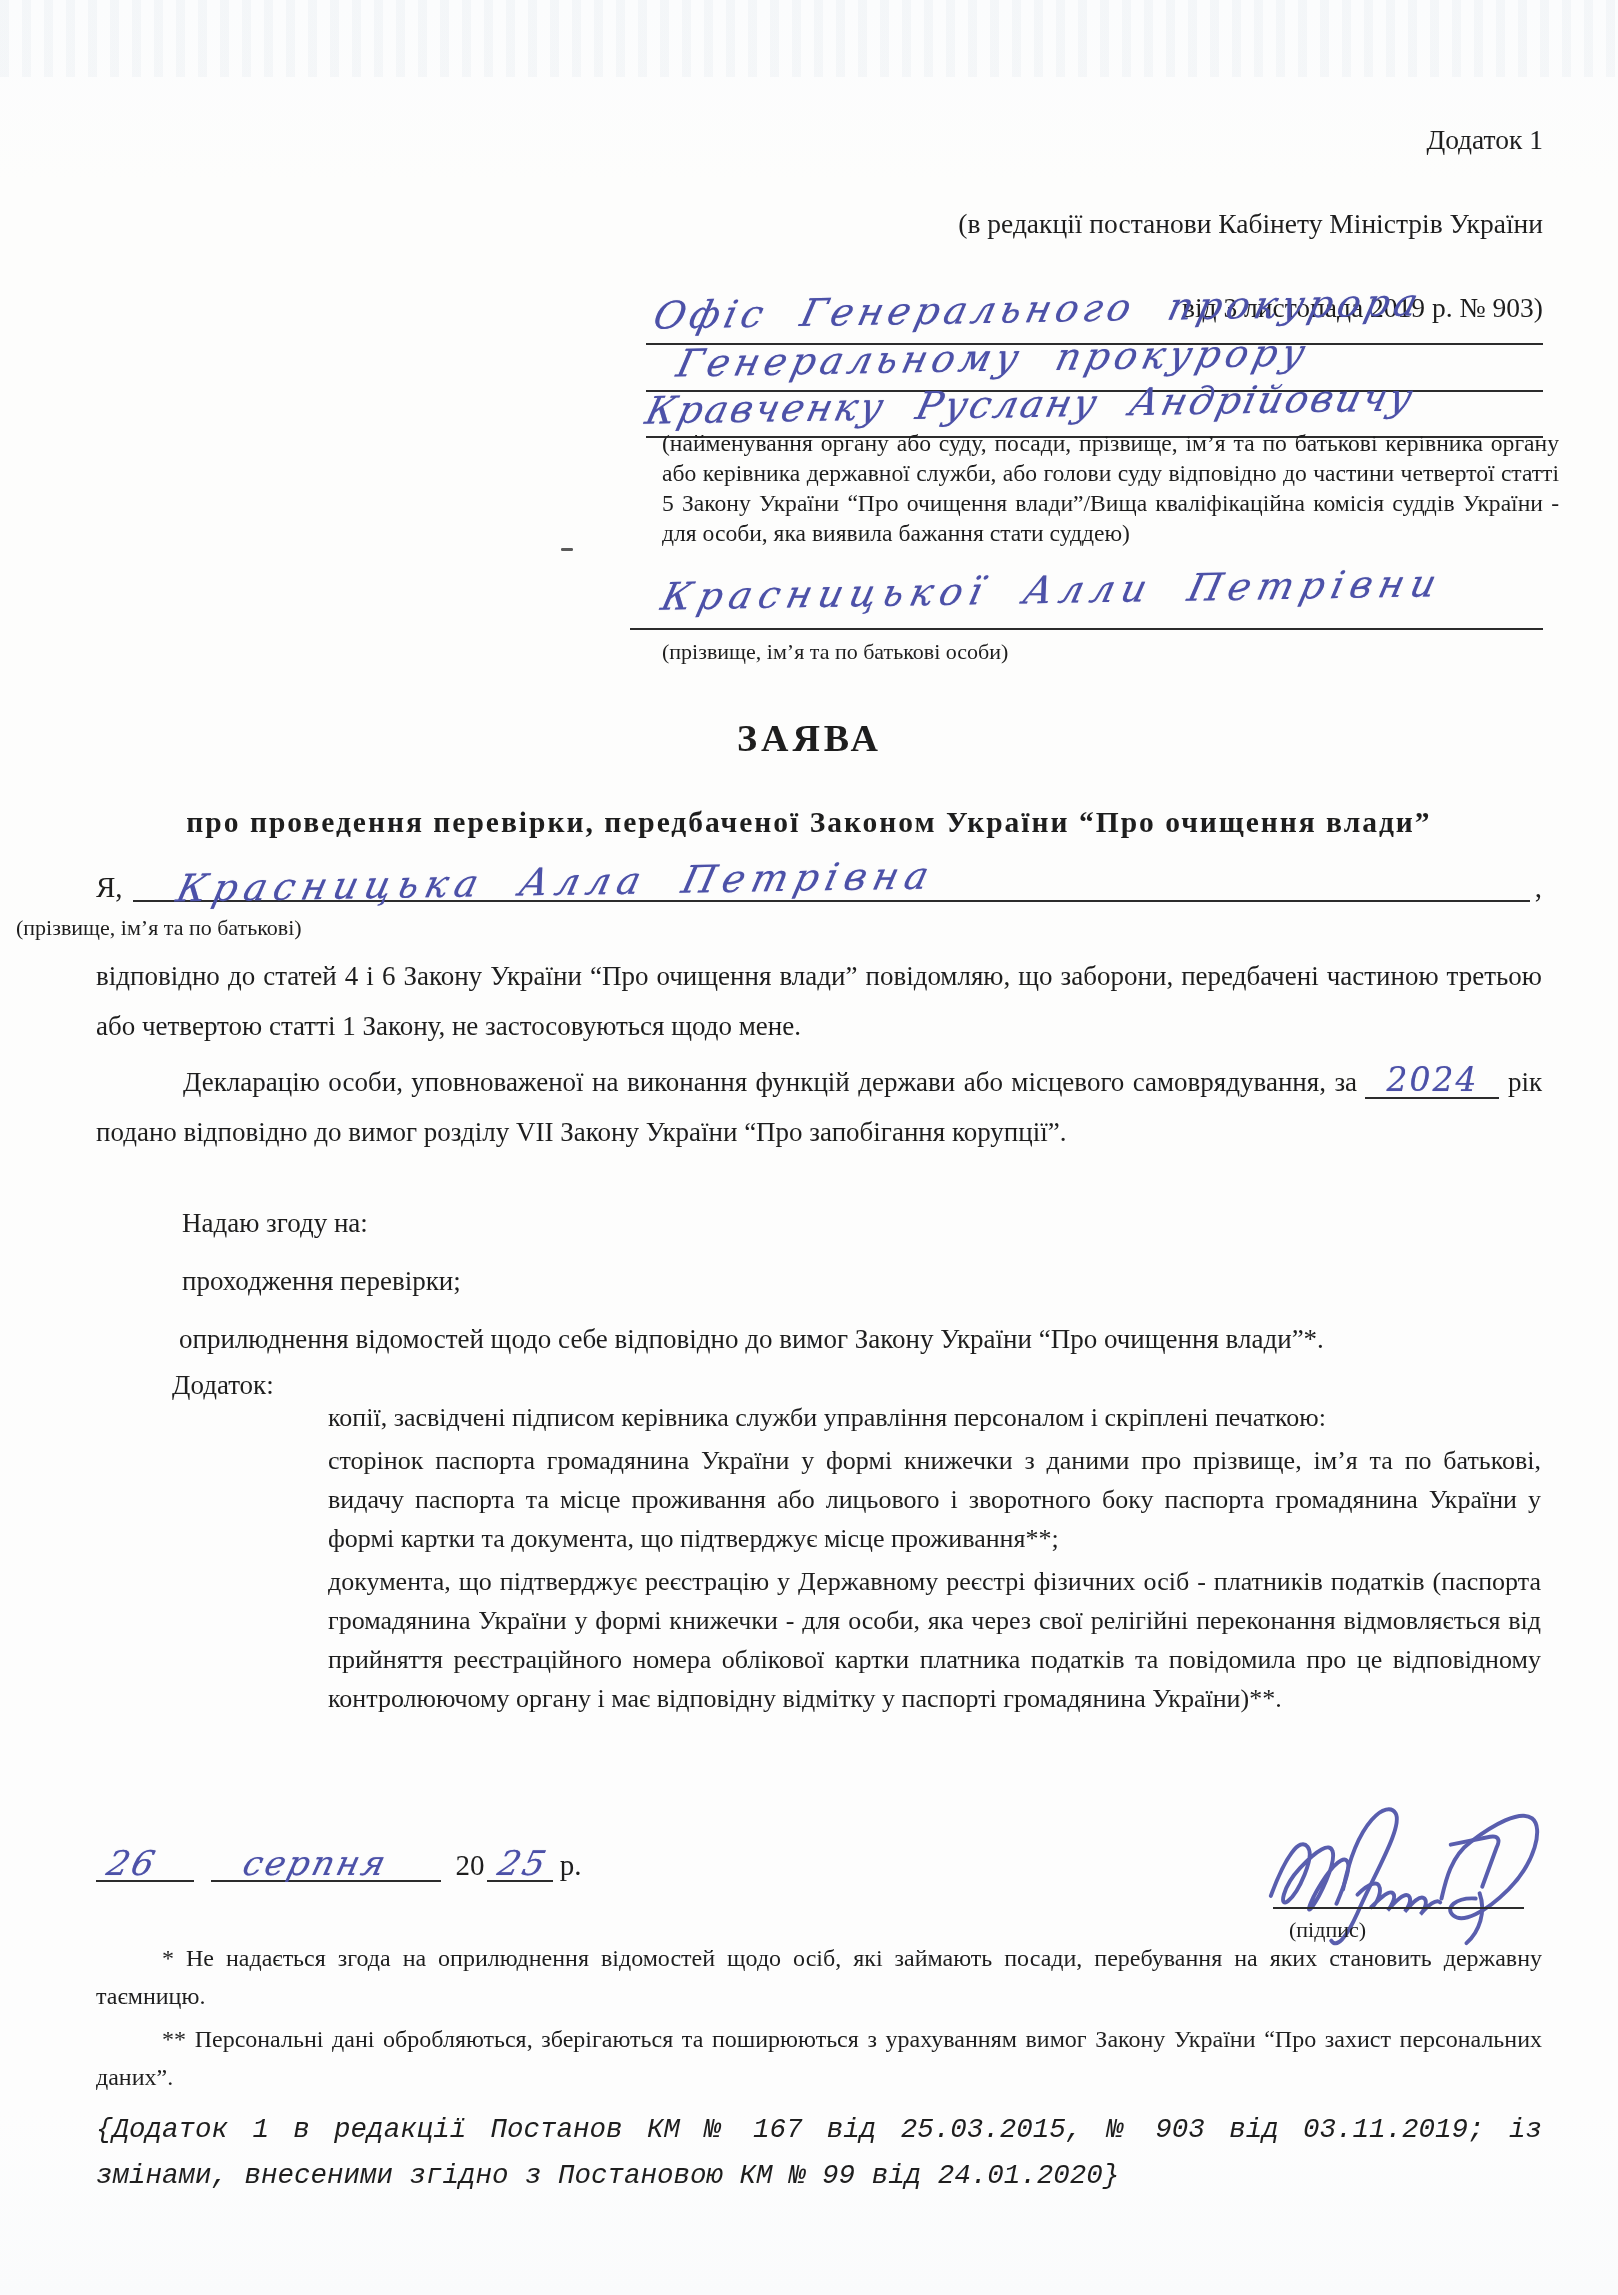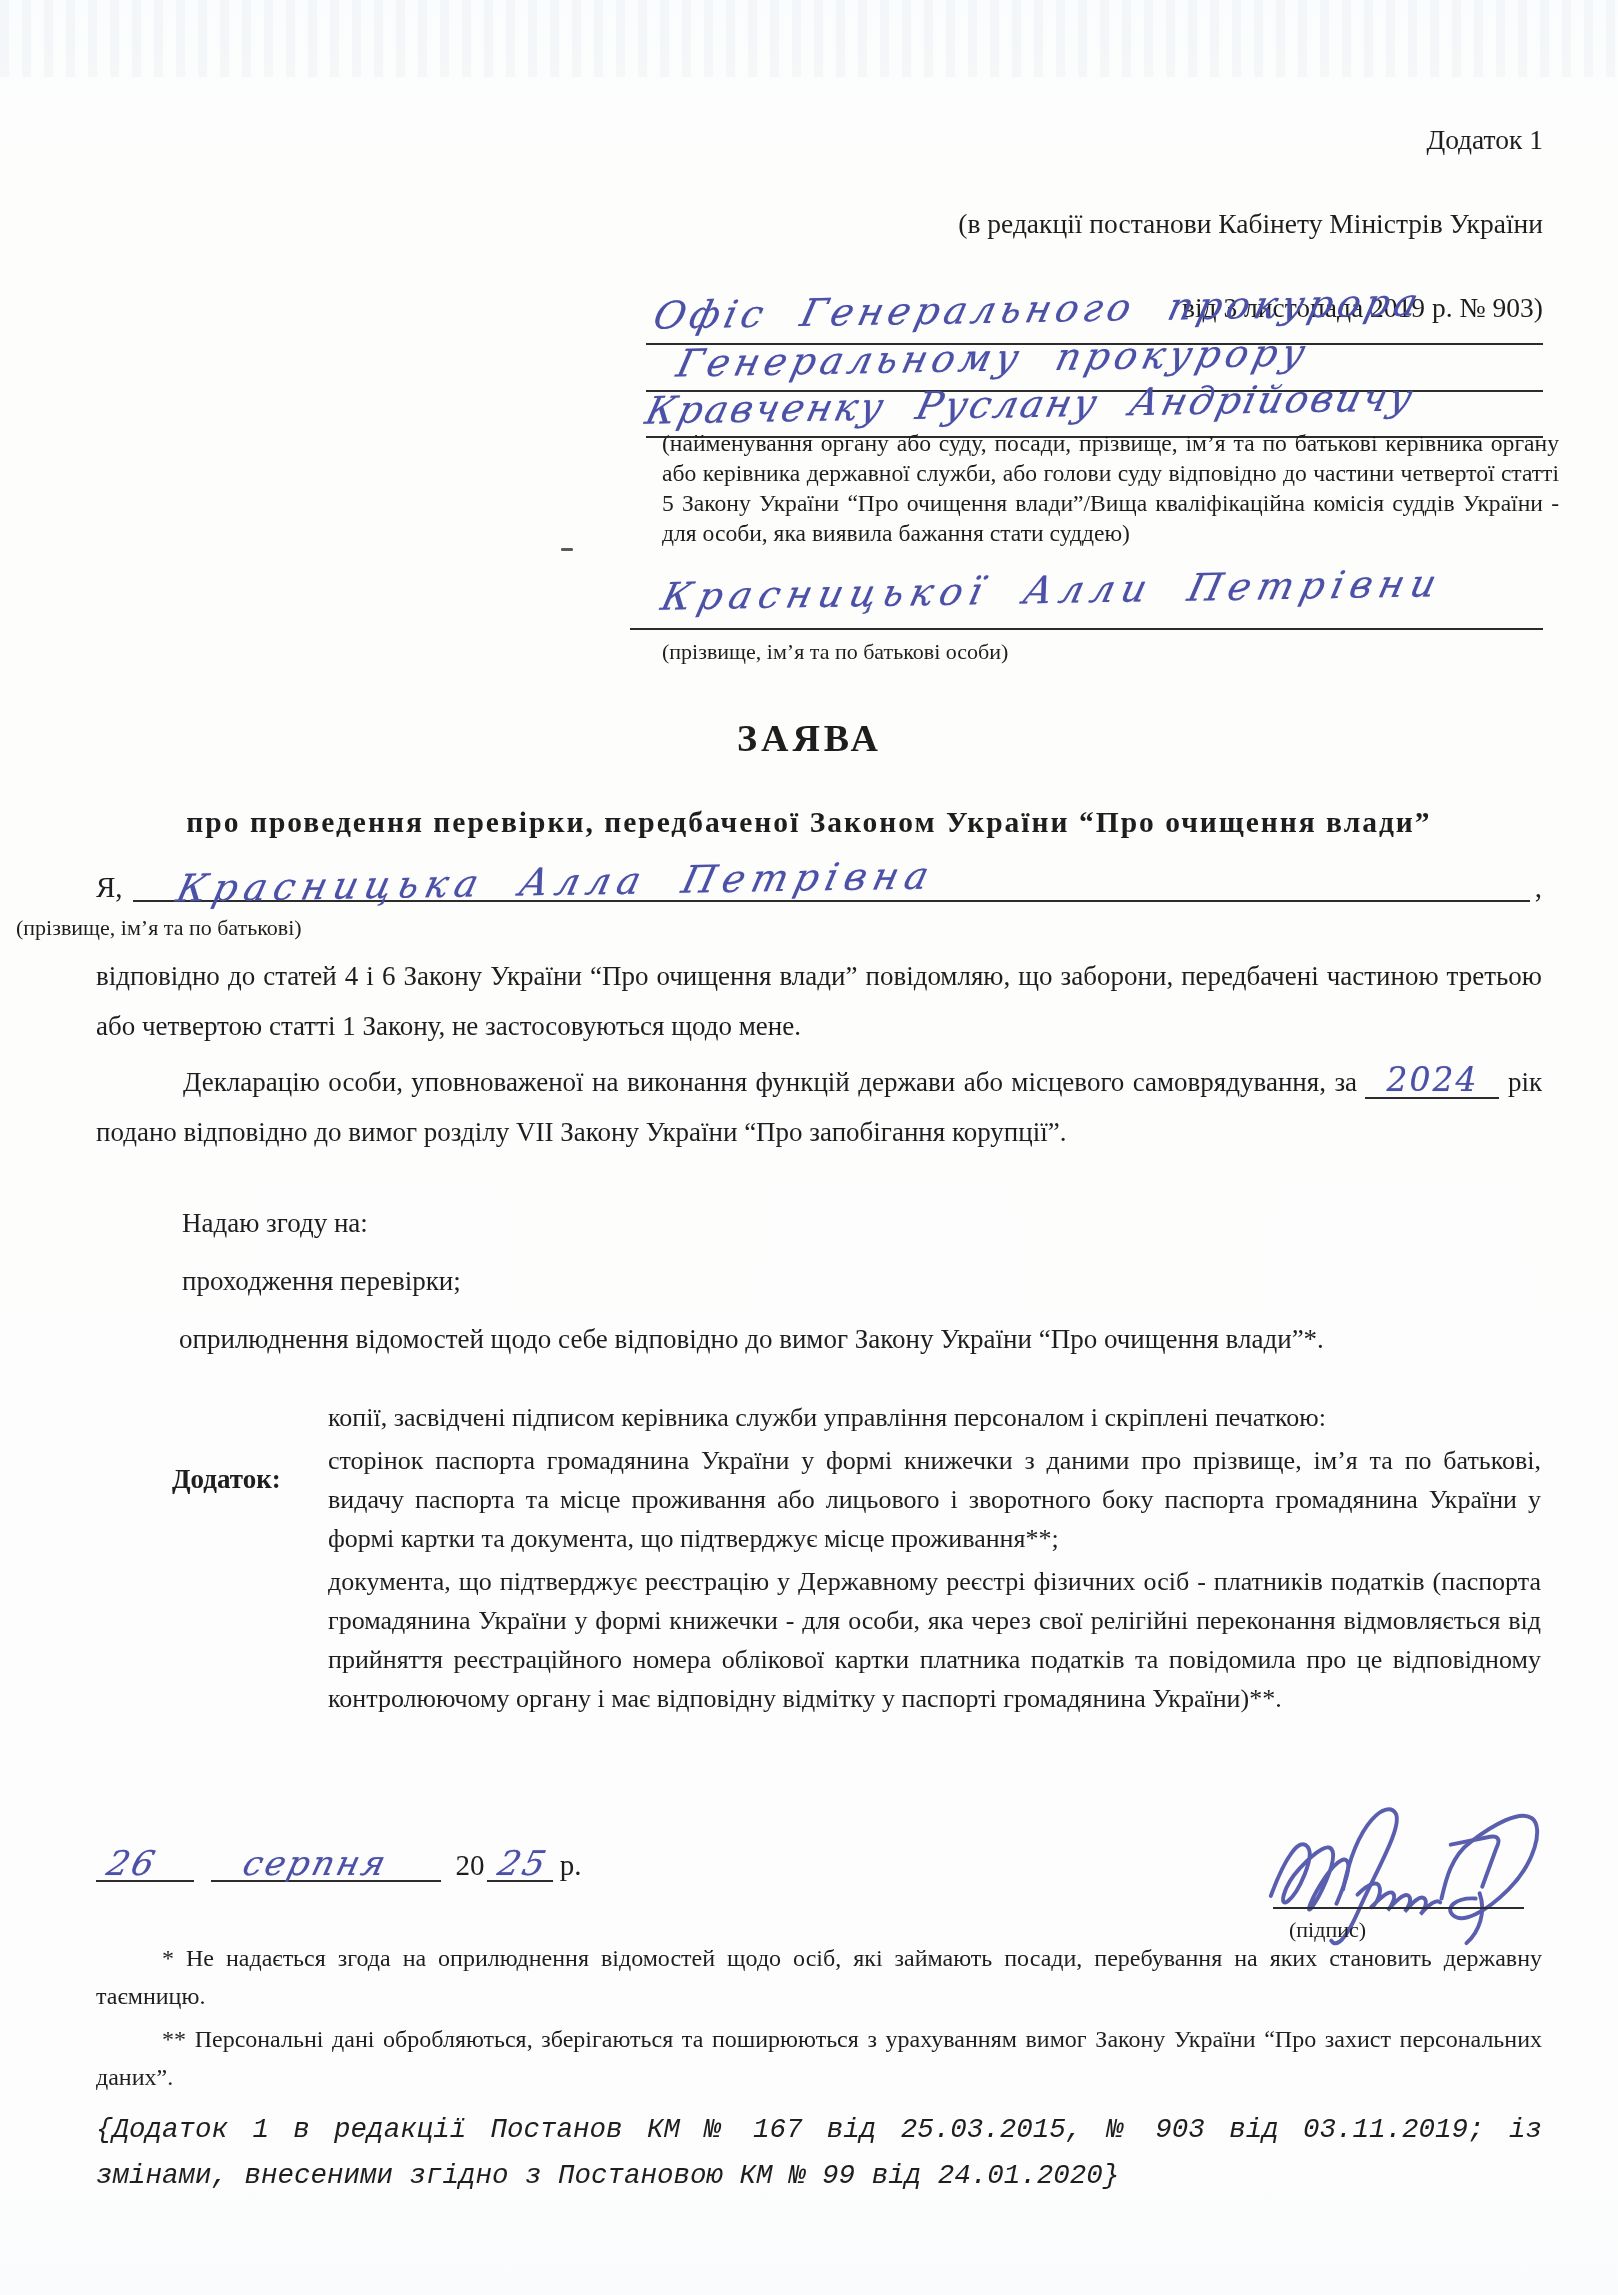--- a/index.html
+++ b/index.html
@@ -106,21 +106,21 @@
   <div class="abs body-text" style="left:96px;top:1057px;width:1446px;text-indent:87px;">
     <span>Декларацію особи, уповноваженої на виконання функцій держави або місцевого самоврядування, за</span>
     <span class="hw-inline">2024</span>
     <span>рік подано відповідно до вимог розділу VII Закону України “Про запобігання корупції”.</span>
   </div>
 
   <div class="abs" style="left:182px;top:1208px;font-size:27px;">Надаю згоду на:</div>
   <div class="abs" style="left:182px;top:1266px;font-size:27px;">проходження перевірки;</div>
   <div class="abs body-text" style="left:96px;top:1316px;width:1446px;text-indent:83px;line-height:46px;">оприлюднення відомостей щодо себе відповідно до вимог Закону України “Про очищення влади”*.</div>
 
-  <div class="abs" style="left:172px;top:1464px;font-size:27px;font-weight:bold;">Додаток:</div>
+  <div class="abs" style="left:172px;top:1370px;font-size:27px;">Додаток:</div>
   <div class="abs att-text" style="left:328px;top:1398px;width:1213px;">
     <p>копії, засвідчені підписом керівника служби управління персоналом і скріплені печаткою:</p>
     <p>сторінок паспорта громадянина України у формі книжечки з даними про прізвище, ім’я та по батькові, видачу паспорта та місце проживання або лицьового і зворотного боку паспорта громадянина України у формі картки та документа, що підтверджує місце проживання**;</p>
     <p>документа, що підтверджує реєстрацію у Державному реєстрі фізичних осіб - платників податків (паспорта громадянина України у формі книжечки - для особи, яка через свої релігійні переконання відмовляється від прийняття реєстраційного номера облікової картки платника податків та повідомила про це відповідному контролюючому органу і має відповідну відмітку у паспорті громадянина України)**.</p>
   </div>
 
   <div class="abs date-row" style="left:96px;top:1836px;">
     <span class="date-cell" style="width:98px;">
       <span class="hw hw-md">26</span>
     </span>

